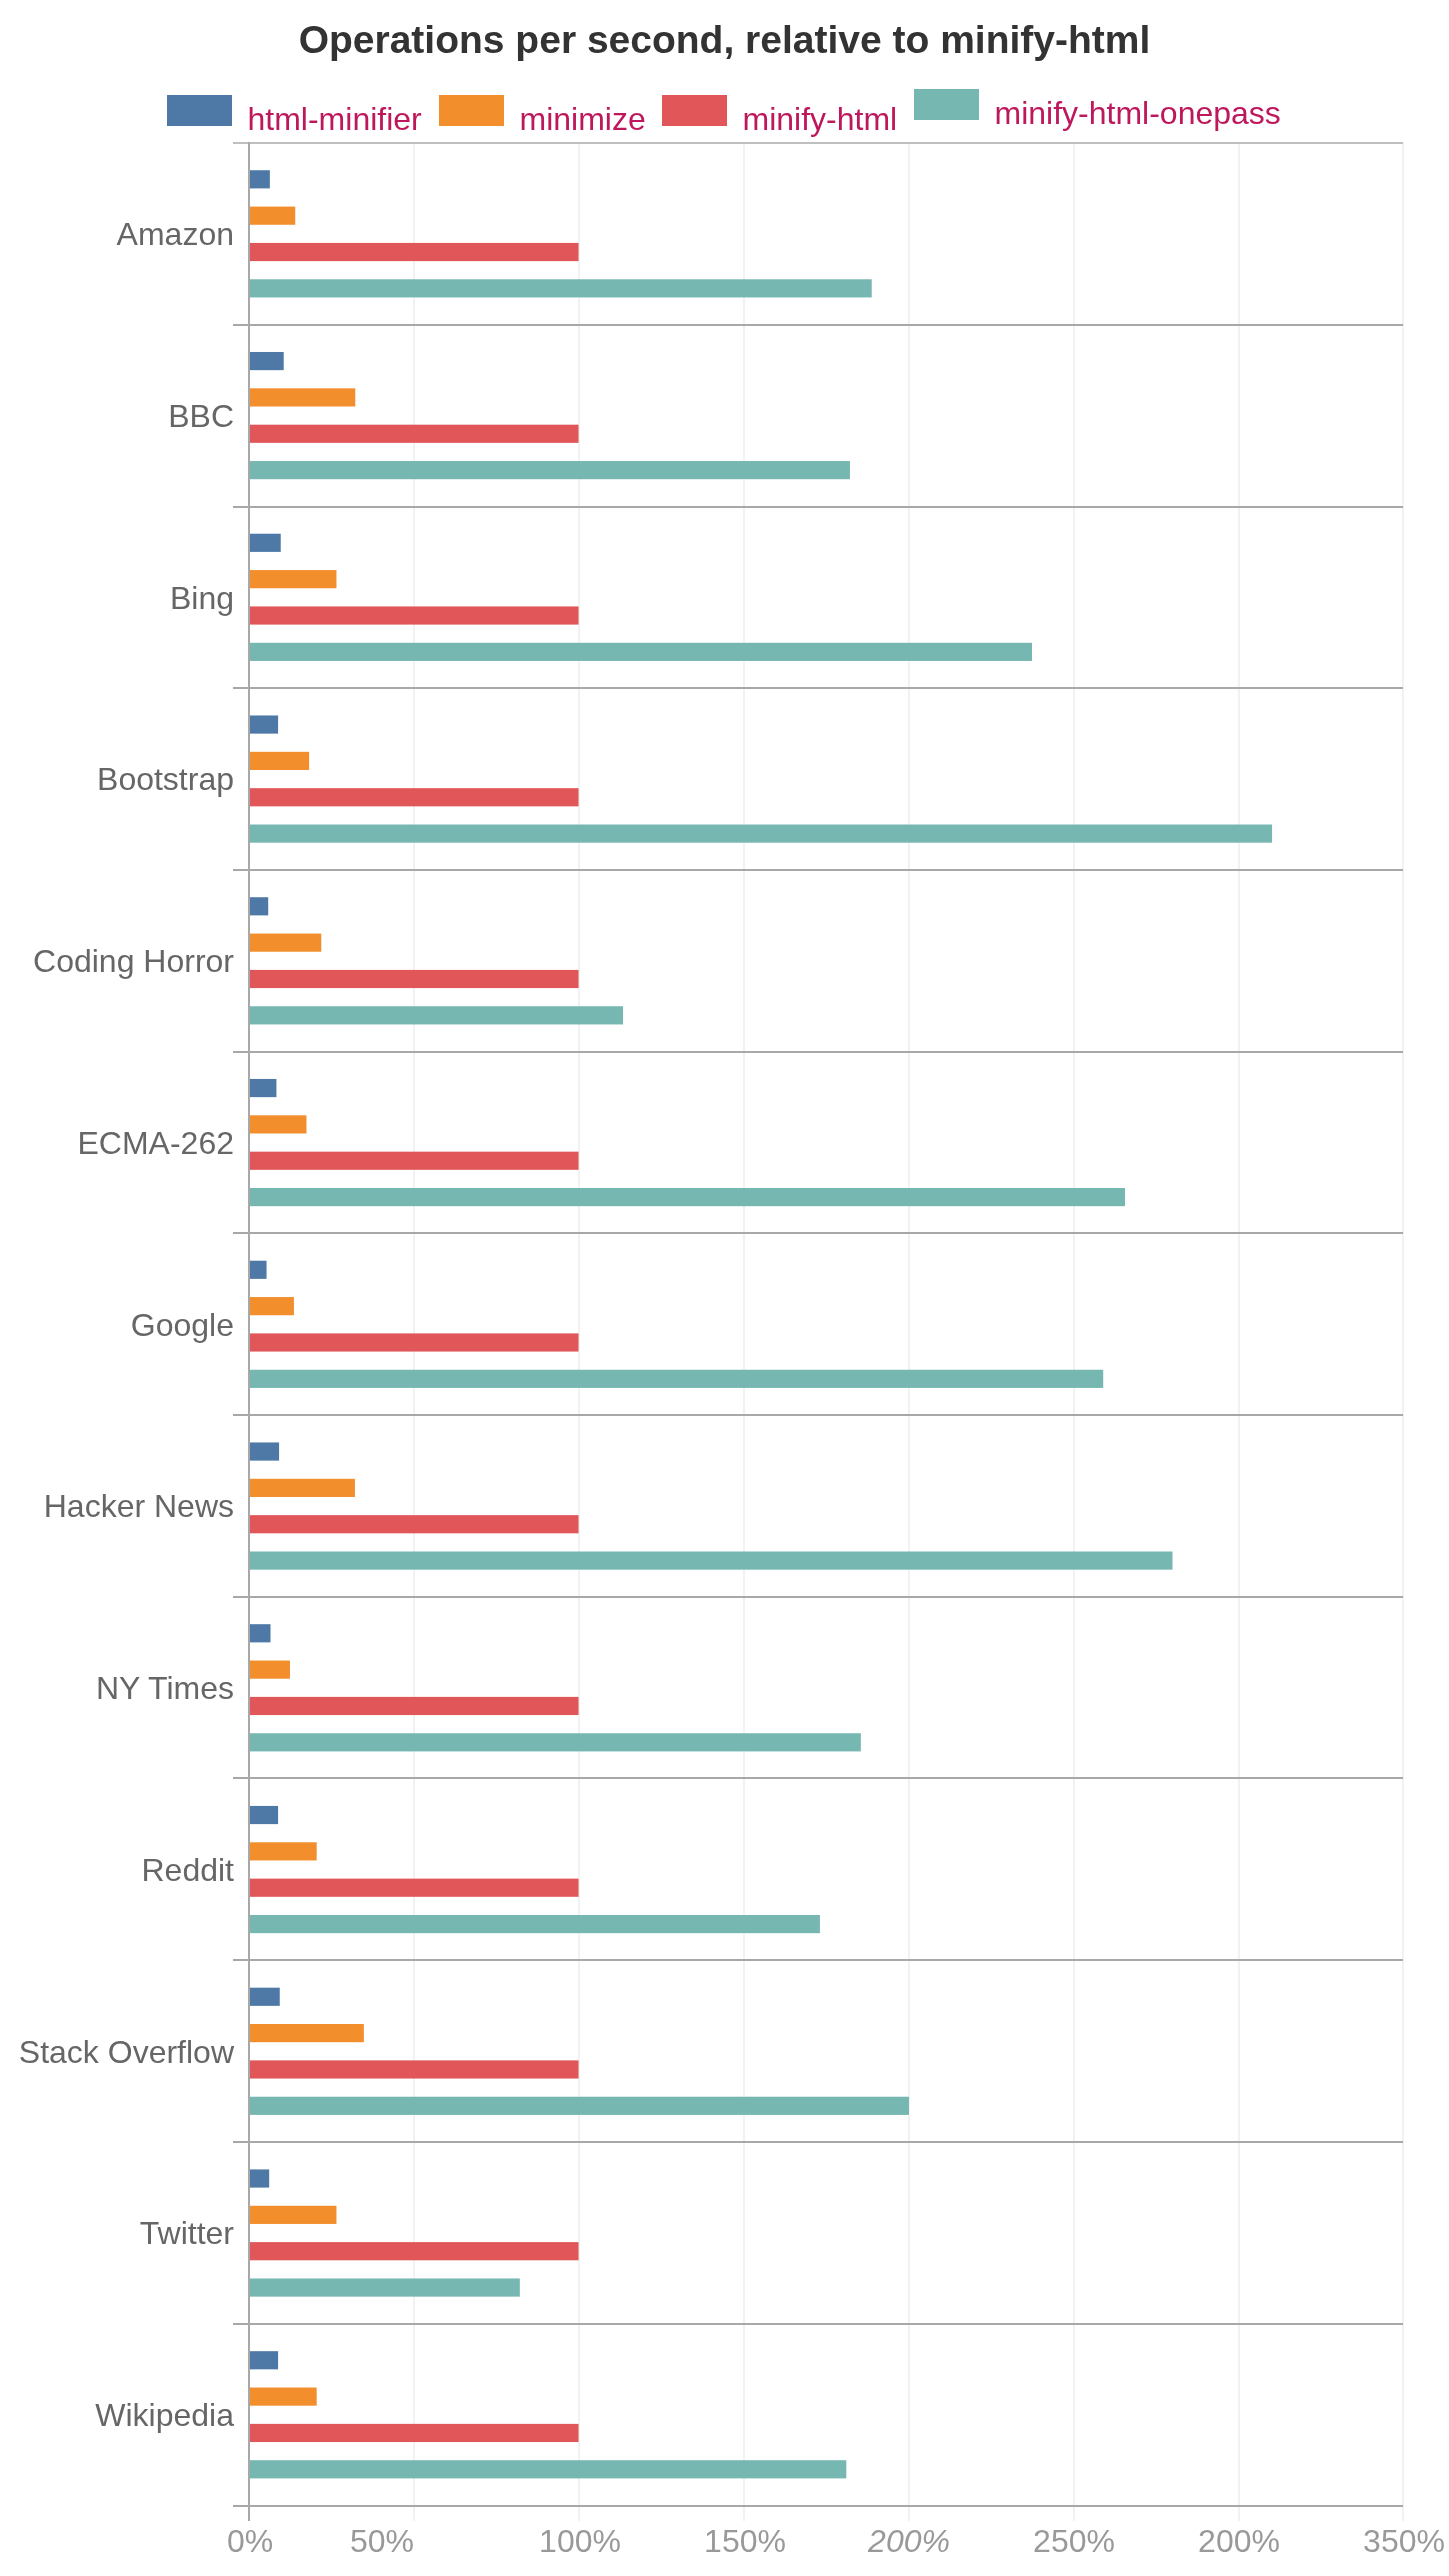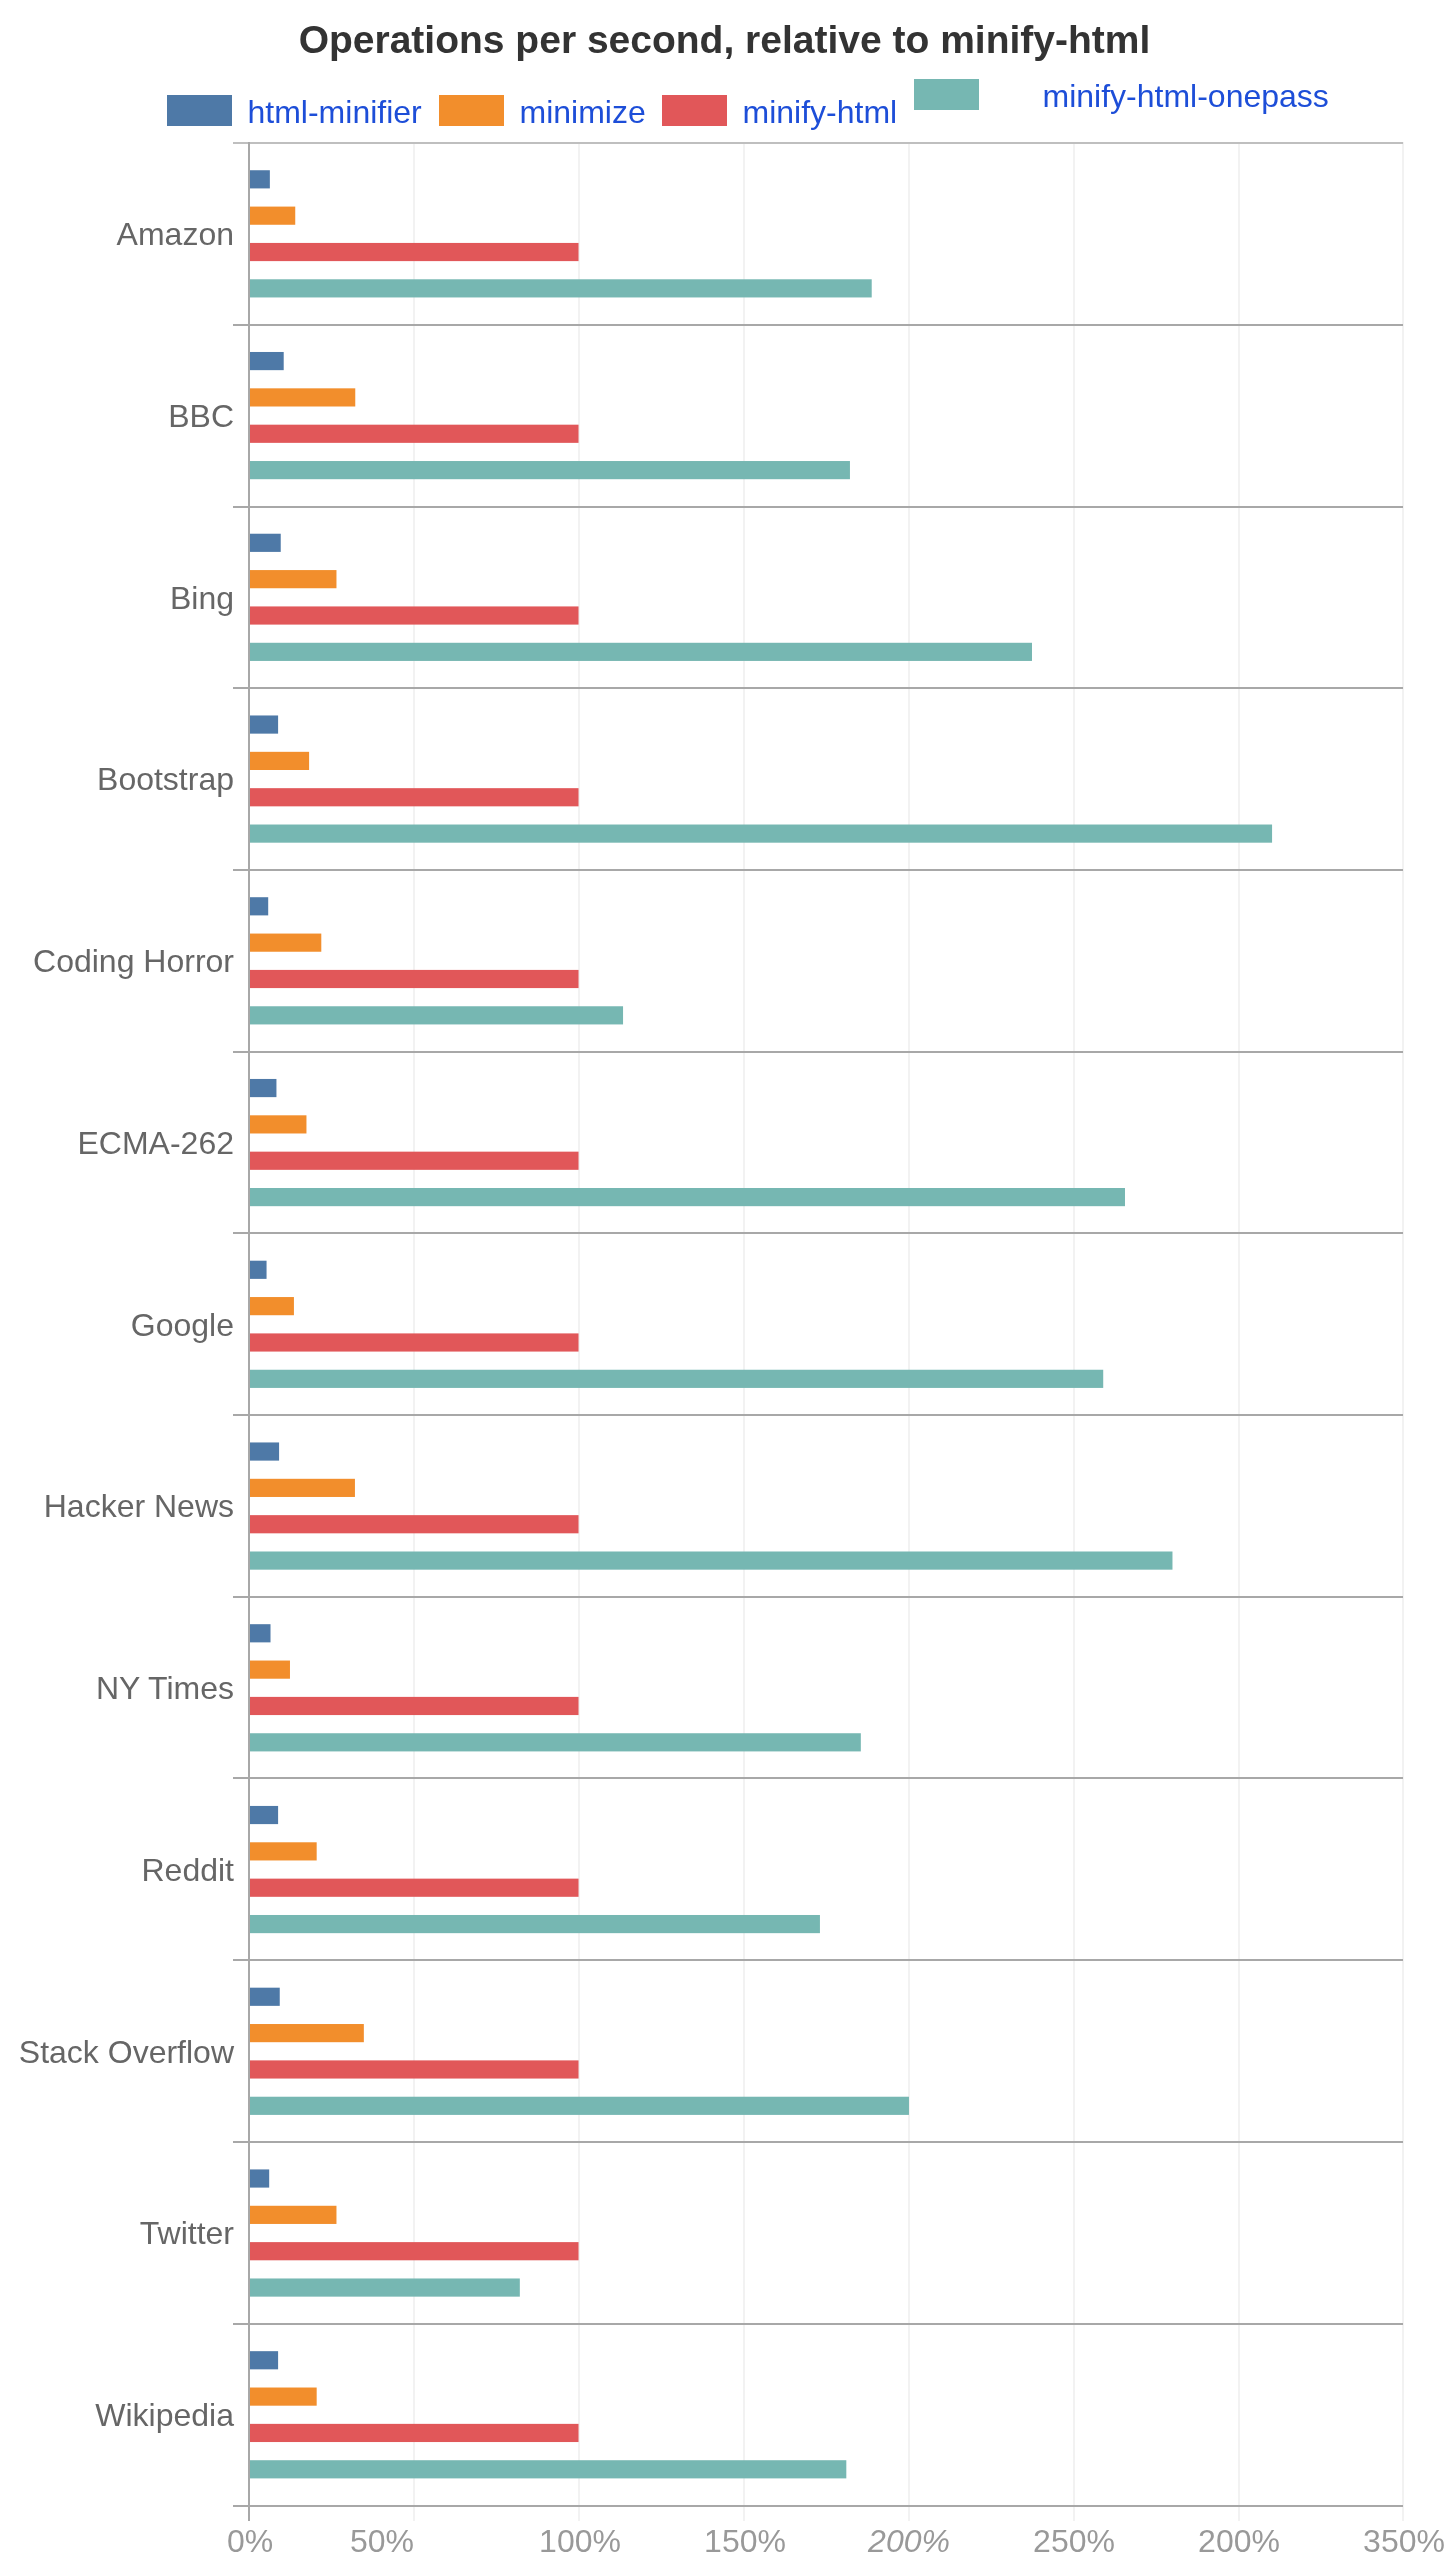--- a/index.html
+++ b/index.html
@@ -10,22 +10,22 @@
 
   
   .title{position:absolute;left:0;top:17.7px;width:1449px;text-align:center;
          font-weight:bold;font-size:39px;line-height:44px;color:#333333;
          transform:translateZ(0);}
 
   
   #legend{position:absolute;top:0;left:0;width:1449px;height:0.8px;}
   .legend-item{position:absolute;display:flex;align-items:flex-start;}
   .legend-swatch{display:block;}
-  .legend-label{font-size:32px;line-height:32px;color:#1d4ed8;
-                white-space:nowrap;transform:translateZ(0);}
+  .legend-label{font-size:32px;line-height:32px;color:#be185d;
+                white-space:nowrap;transform:translateZ(0);margin-top:7px;}
 
   
   .gridline-v{position:absolute;background:#f2f2f2;width:1.6px;}
   .gridline-h{position:absolute;background:#a8a8a8;height:1.6px;}
   .gridline-h.top{background:#bfbfbf;}
   .axis-y{position:absolute;background:#a8a8a8;width:1.6px;}
   .axis-x{position:absolute;background:#a8a8a8;height:1.6px;}
   .bar-layer{position:absolute;left:0;top:0;pointer-events:none;}
 
   
@@ -47,21 +47,21 @@
         <span class="legend-label" style="margin-left: 15.5px;">html-minifier</span>
       </div>
       <div class="legend-item" style="top: 96px; left: 439px;">
         <span class="legend-swatch" style="background: rgb(242, 142, 44); width: 65px; height: 31px; margin-top: -1.1px;"></span>
         <span class="legend-label" style="margin-left: 15.5px;">minimize</span>
       </div>
       <div class="legend-item" style="top: 96px; left: 662px;">
         <span class="legend-swatch" style="background: rgb(225, 87, 89); width: 65px; height: 31px; margin-top: -1.1px;"></span>
         <span class="legend-label" style="margin-left: 15.5px;">minify-html</span>
       </div>
-      <div class="legend-item" style="top: 80px; left: 914px; gap: 48px;">
+      <div class="legend-item" style="top: 90px; left: 914px;">
         <span class="legend-swatch" style="background: rgb(118, 183, 178); width: 65px; height: 31px; margin-top: -1.1px;"></span>
         <span class="legend-label" style="margin-left: 15.5px;">minify-html-onepass</span>
       </div>
     </div>
 
 <div class="gridline-v" style="left: 413px; top: 142px; height: 2379px;"></div>
     <div class="gridline-v" style="left: 578px; top: 142px; height: 2379px;"></div>
     <div class="gridline-v" style="left: 743px; top: 142px; height: 2379px;"></div>
     <div class="gridline-v" style="left: 908px; top: 142px; height: 2379px;"></div>
     <div class="gridline-v" style="left: 1073px; top: 142px; height: 2379px;"></div>

